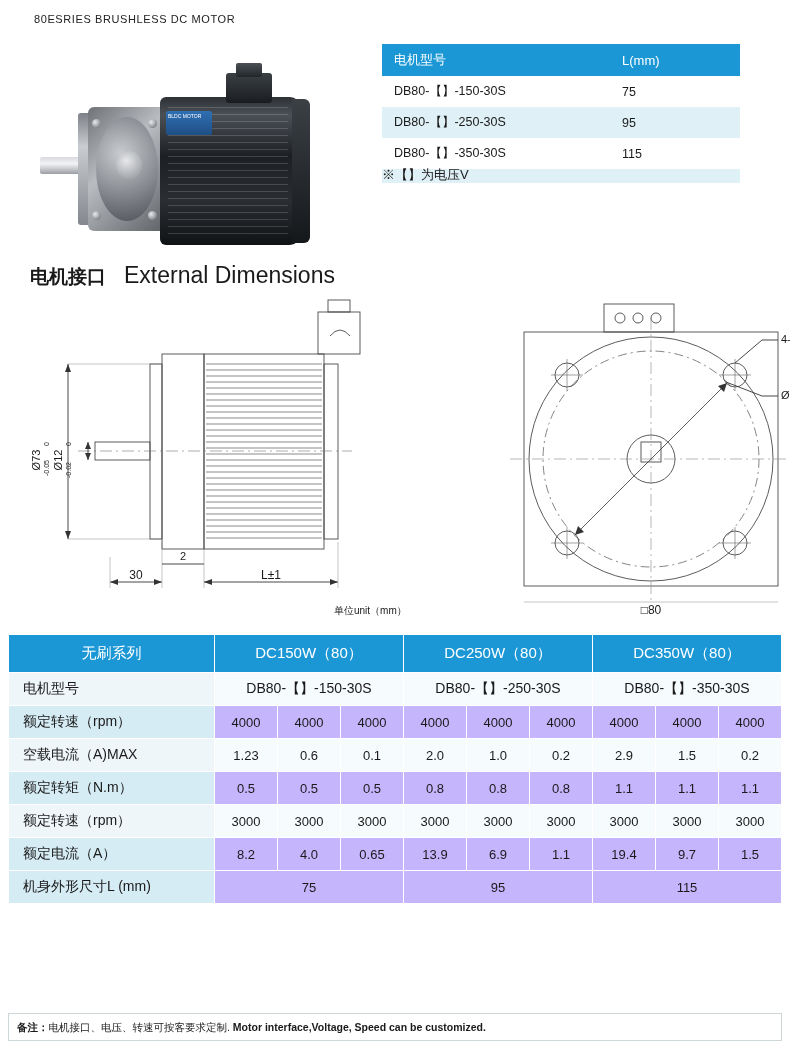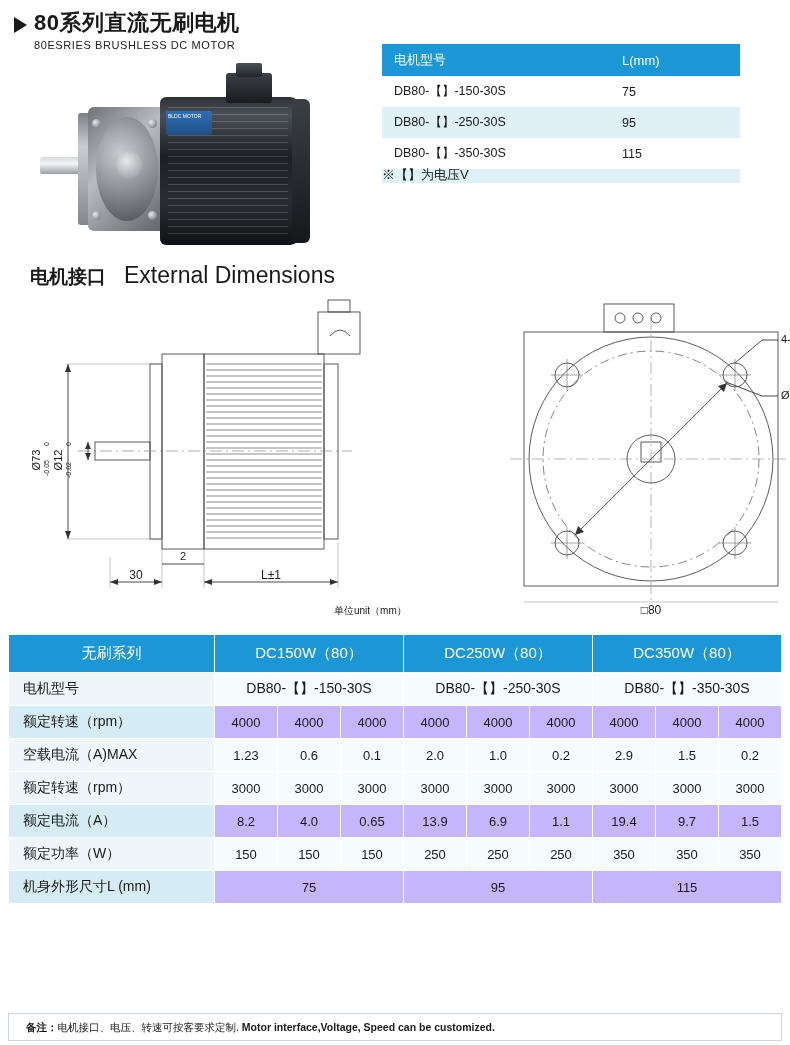--- a/index.html
+++ b/index.html
@@ -208,38 +208,32 @@
   .spec td.v { background: #f6fbfd; }
   .spec tr.alt td.v { background: #c4b5fd; }
   .spec td.modelcell { font-size: 14px; }
   .footnote {
     position: absolute;
     left: 8px; top: 1013px;
     width: 774px;
     border: 1px solid #cfd6da;
     background: #ffffff;
     font-size: 10.5px;
-    padding: 6px 17px;
+    padding: 6px 8px;
     line-height: 14px;
   }
   .footnote b { font-weight: bold; }
   .fn-label { font-weight: bold; }
 
   svg text { font-family: "Liberation Sans", sans-serif; }
 </style>
 </head>
 <body>
 
 <div class="header">
-  <div class="title-row">
-    <div class="tri"></div>
-    <div>
-      <div class="title-cn">80系列直流无刷电机</div>
-    </div>
-  </div>
   <div class="title-en">80ESRIES BRUSHLESS DC MOTOR</div>
 </div>
 
 <div class="photo">
   <div class="m-shaft"></div>
   <div class="m-flange"></div>
   <div class="m-frontplate"></div>
   <div class="m-frontcircle"></div>
   <div class="m-hub"></div>
   <div class="m-bolt" style="left:62px;top:64px;"></div>
@@ -466,20 +460,32 @@
       <td class="v">0.6</td>
       <td class="v">0.1</td>
       <td class="v">2.0</td>
       <td class="v">1.0</td>
       <td class="v">0.2</td>
       <td class="v">2.9</td>
       <td class="v">1.5</td>
       <td class="v">0.2</td>
     </tr>
 
+    <tr class="alt">
+      <th class="rowhead">额定转矩（N.m）</th>
+      <td class="v">0.5</td>
+      <td class="v">0.5</td>
+      <td class="v">0.5</td>
+      <td class="v">0.8</td>
+      <td class="v">0.8</td>
+      <td class="v">0.8</td>
+      <td class="v">1.1</td>
+      <td class="v">1.1</td>
+      <td class="v">1.1</td>
+    </tr>
 
     <tr>
       <th class="rowhead">额定转速（rpm）</th>
       <td class="v">3000</td>
       <td class="v">3000</td>
       <td class="v">3000</td>
       <td class="v">3000</td>
       <td class="v">3000</td>
       <td class="v">3000</td>
       <td class="v">3000</td>
@@ -493,32 +499,20 @@
       <td class="v">4.0</td>
       <td class="v">0.65</td>
       <td class="v">13.9</td>
       <td class="v">6.9</td>
       <td class="v">1.1</td>
       <td class="v">19.4</td>
       <td class="v">9.7</td>
       <td class="v">1.5</td>
     </tr>
 
-    <tr>
-      <th class="rowhead">额定功率（W）</th>
-      <td class="v">150</td>
-      <td class="v">150</td>
-      <td class="v">150</td>
-      <td class="v">250</td>
-      <td class="v">250</td>
-      <td class="v">250</td>
-      <td class="v">350</td>
-      <td class="v">350</td>
-      <td class="v">350</td>
-    </tr>
 
     <tr class="alt">
       <th class="rowhead">机身外形尺寸L (mm)</th>
       <td class="v" colspan="3">75</td>
       <td class="v" colspan="3">95</td>
       <td class="v" colspan="3">115</td>
     </tr>
   </tbody>
 </table>
 

